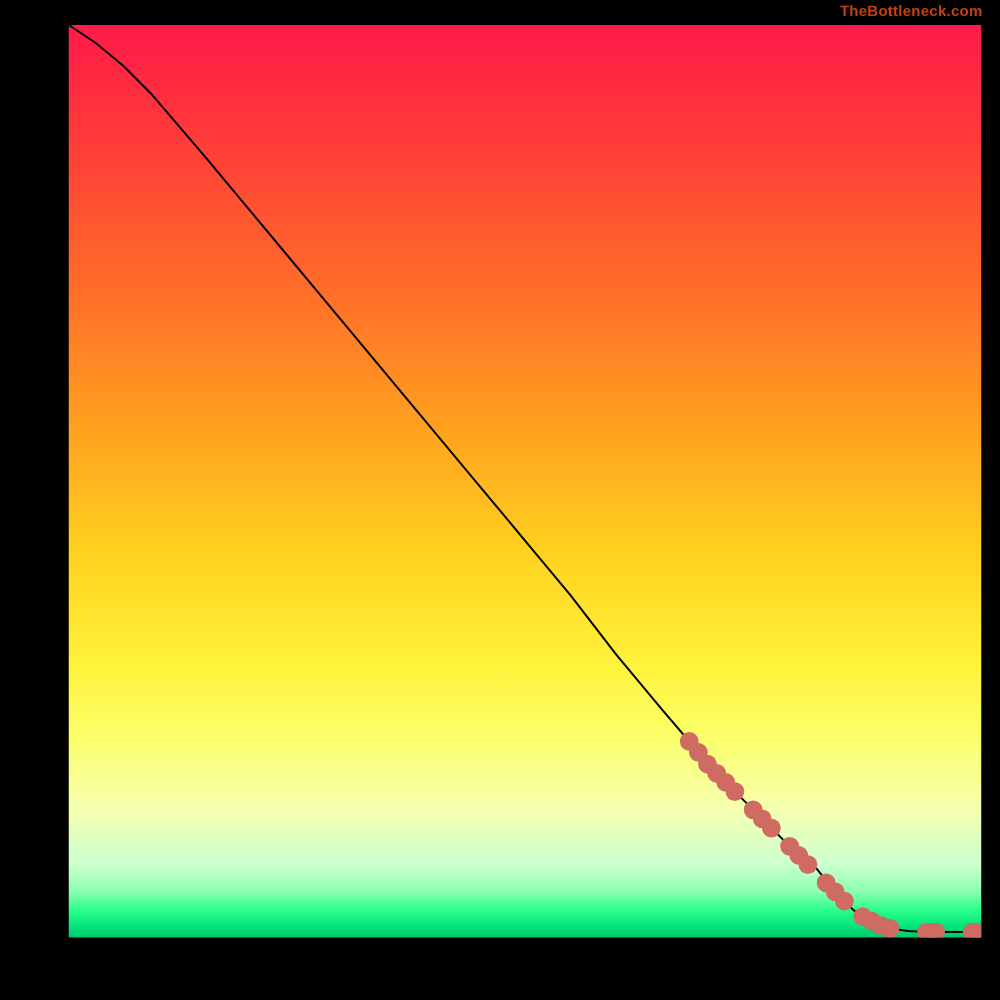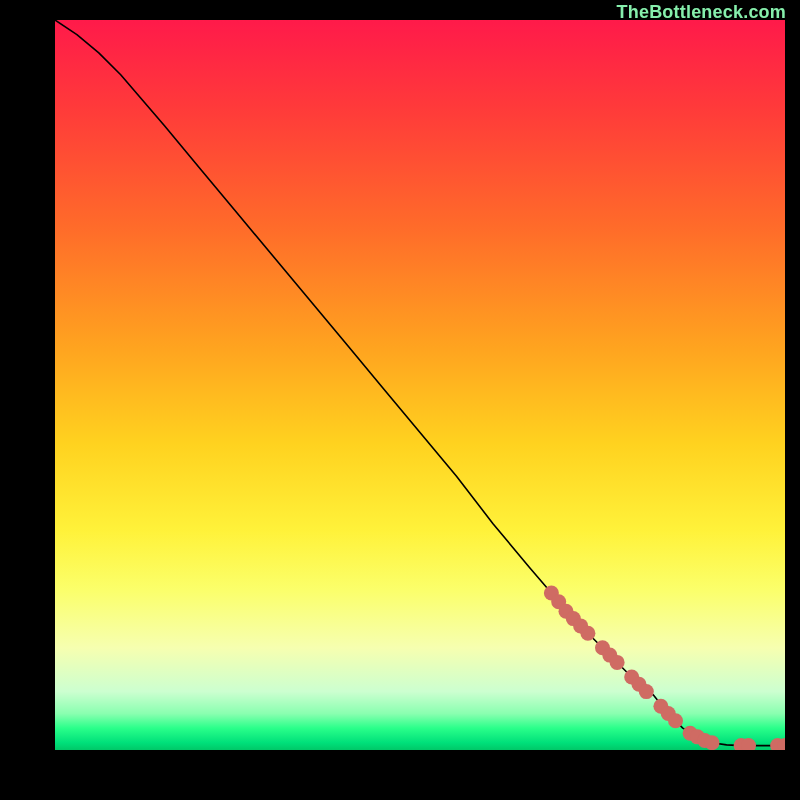--- a/index.html
+++ b/index.html
@@ -34,23 +34,23 @@
       #2aff8a 97%,
       #00e07a 99%,
       #00c868 100%
     );
   }
   .attribution {
     position: absolute;
     top: 2px;
     right: 14px;
     font-family: Arial, Helvetica, sans-serif;
-    font-size: 18px;
+    font-size: 12px;
     font-weight: 600;
-    color: #86efac;
+    color: #c2410c;
     letter-spacing: 0.2px;
   }
   svg.overlay {
     position: absolute;
     inset: 0;
     width: 100%;
     height: 100%;
   }
 </style>
 </head>

